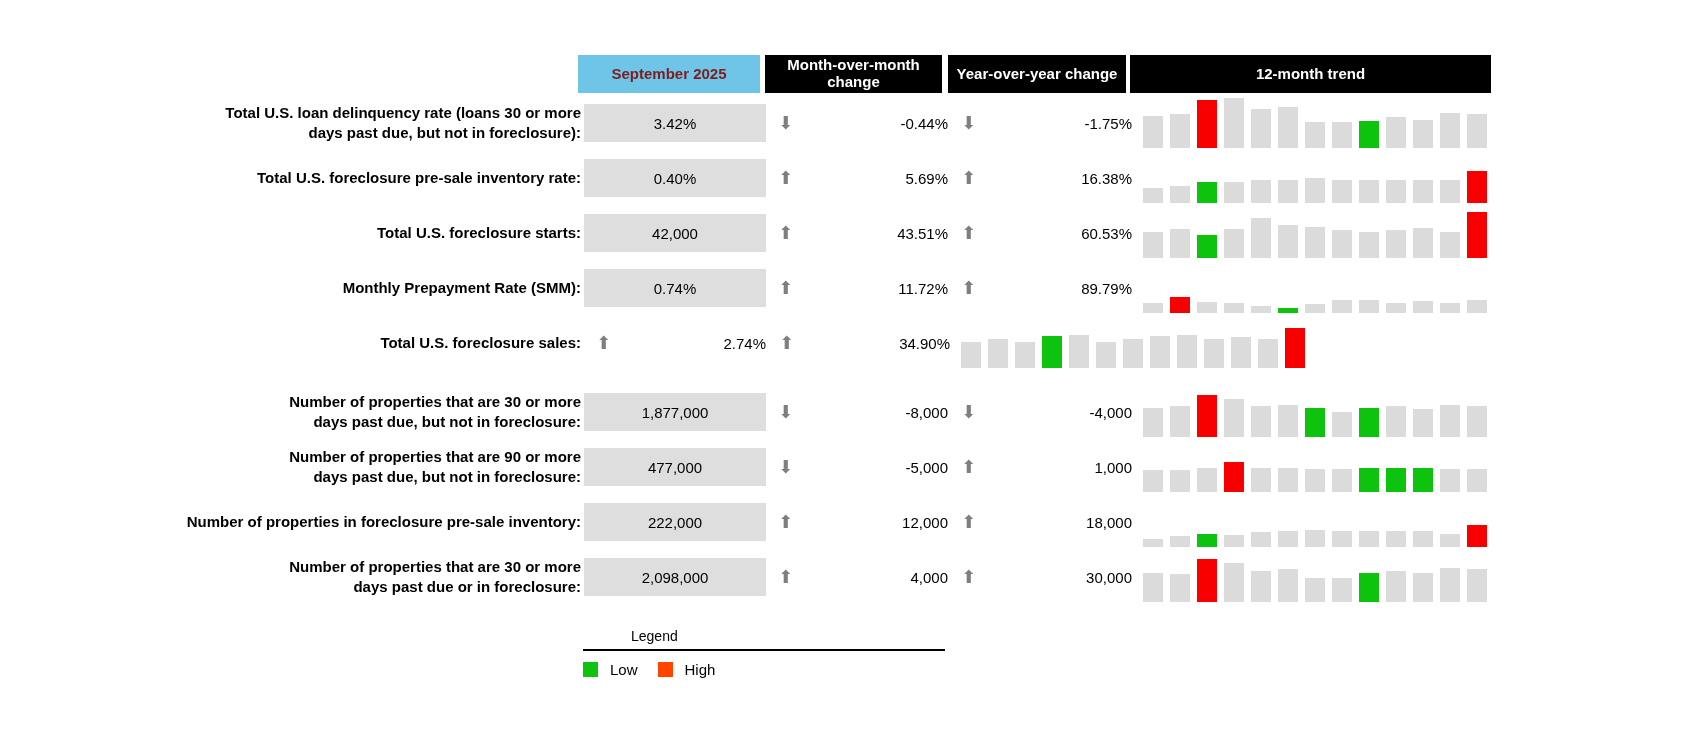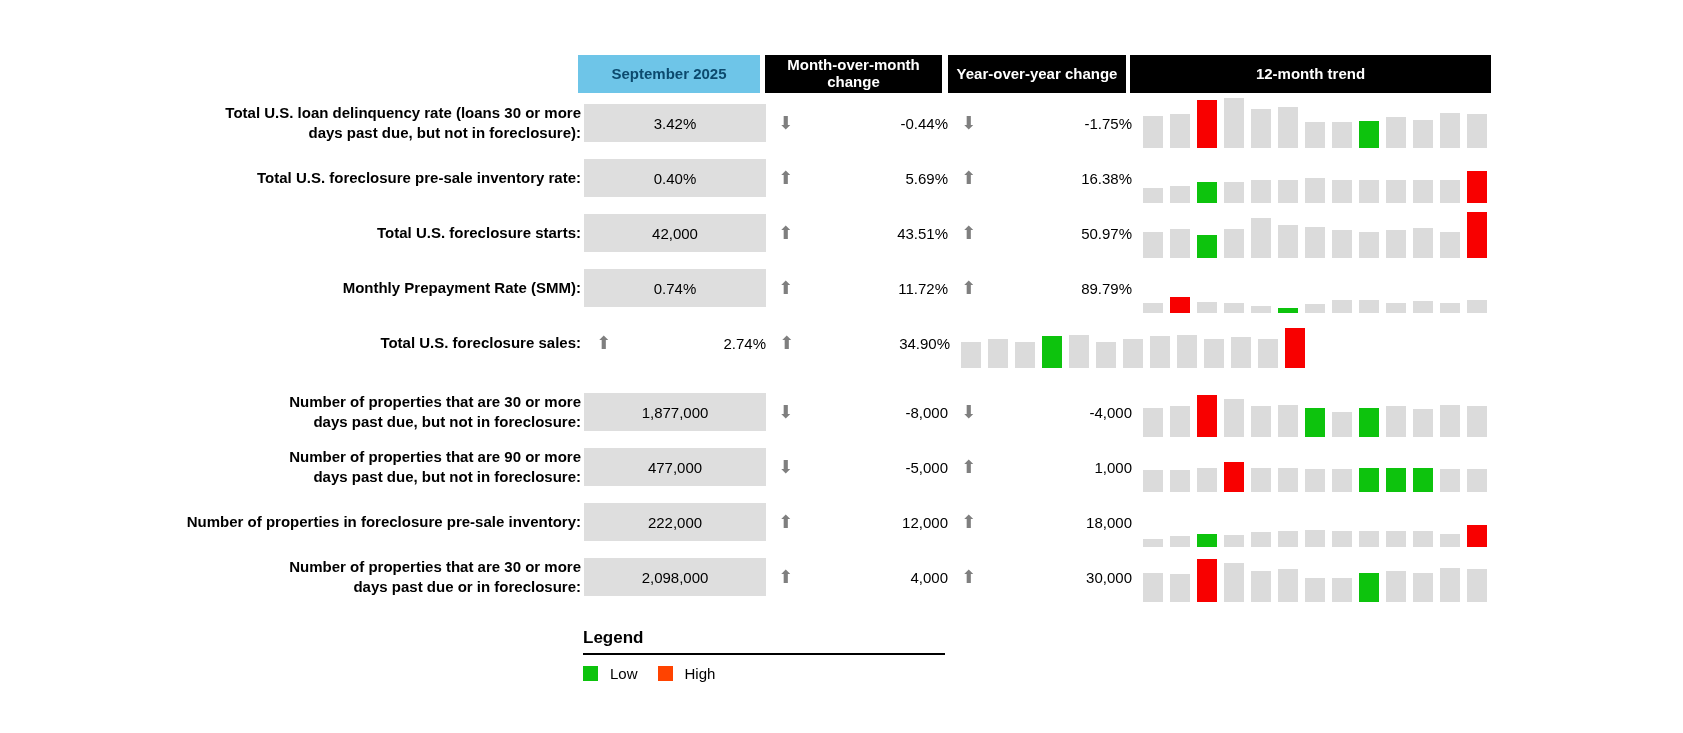--- a/index.html
+++ b/index.html
@@ -10,42 +10,42 @@
              font-weight:bold;font-size:15px;line-height:1.32;white-space:pre-line;}
   .col-value{width:182px;box-sizing:border-box;}
   .col-mom{width:177px;margin-left:5px;box-sizing:border-box;}
   .col-yoy{width:178px;margin-left:6px;box-sizing:border-box;}
   .col-trend{width:361px;margin-left:4px;box-sizing:border-box;}
 
   
   .header-row{height:38px;align-items:stretch;}
   .hdr{display:flex;align-items:center;justify-content:center;text-align:center;
        font-weight:bold;font-size:15px;line-height:1.12;}
-  .hdr-blue{background:var(--header-blue);color:#0c4a6e;}
+  .hdr-blue{background:var(--header-blue);color:#7f1d1d;}
   .hdr-black{background:var(--header-black);color:#ffffff;}
 
   
   .data-row{height:50px;margin-top:5px;padding-left:6px;}
   .data-row.group-gap{margin-top:19px;}
   .value-cell{height:38px;background:var(--cell-gray);display:flex;align-items:center;
               justify-content:center;font-size:15px;}
   .change-cell{position:relative;height:50px;display:flex;align-items:center;font-size:15px;}
   .arrow{position:absolute;left:7px;top:50%;transform:translateY(-50%);
          font-size:18px;color:var(--arrow-gray);font-family:"DejaVu Sans",sans-serif;line-height:1;}
   .chg{width:100%;text-align:right;}
 
   
   .sparkline{height:50px;display:flex;align-items:flex-end;gap:7px;padding-left:7px;}
   .bar{width:20px;background:var(--bar-gray);}
   .bar-high{background:var(--bar-red);}
   .bar-low{background:var(--bar-green);}
 
   
   .legend{margin-left:583px;margin-top:26px;width:362px;}
-  .legend-title{font-size:17px;font-weight:bold;}
+  .legend-title{font-size:14px;font-weight:normal;margin-left:48px;}
   .legend-rule{border-bottom:2px solid #000;margin-top:5px;}
   .legend-items{display:flex;align-items:center;margin-top:10px;font-size:15px;}
   .swatch{width:15px;height:15px;display:inline-block;}
   .swatch-low{background:var(--bar-green);}
   .swatch-high{background:var(--legend-high);}
   .legend-label{margin-left:12px;margin-right:20px;}
 </style>
 </head>
 <body>
 
@@ -117,21 +117,21 @@
       </div>
       <div class="grid-row data-row">
         <div class="col-label">Total U.S. foreclosure starts:</div>
         <div class="col-value value-cell">42,000</div>
         <div class="col-mom change-cell">
           <span class="arrow">⬆</span>
           <span class="chg">43.51%</span>
         </div>
         <div class="col-yoy change-cell">
           <span class="arrow">⬆</span>
-          <span class="chg">50.97%</span>
+          <span class="chg">60.53%</span>
         </div>
         <div class="col-trend sparkline">
           <div class="bar" style="height: 26px;"></div>
           <div class="bar" style="height: 29px;"></div>
           <div class="bar bar-low" style="height: 23px;"></div>
           <div class="bar" style="height: 29px;"></div>
           <div class="bar" style="height: 40px;"></div>
           <div class="bar" style="height: 33px;"></div>
           <div class="bar" style="height: 31px;"></div>
           <div class="bar" style="height: 28px;"></div>

